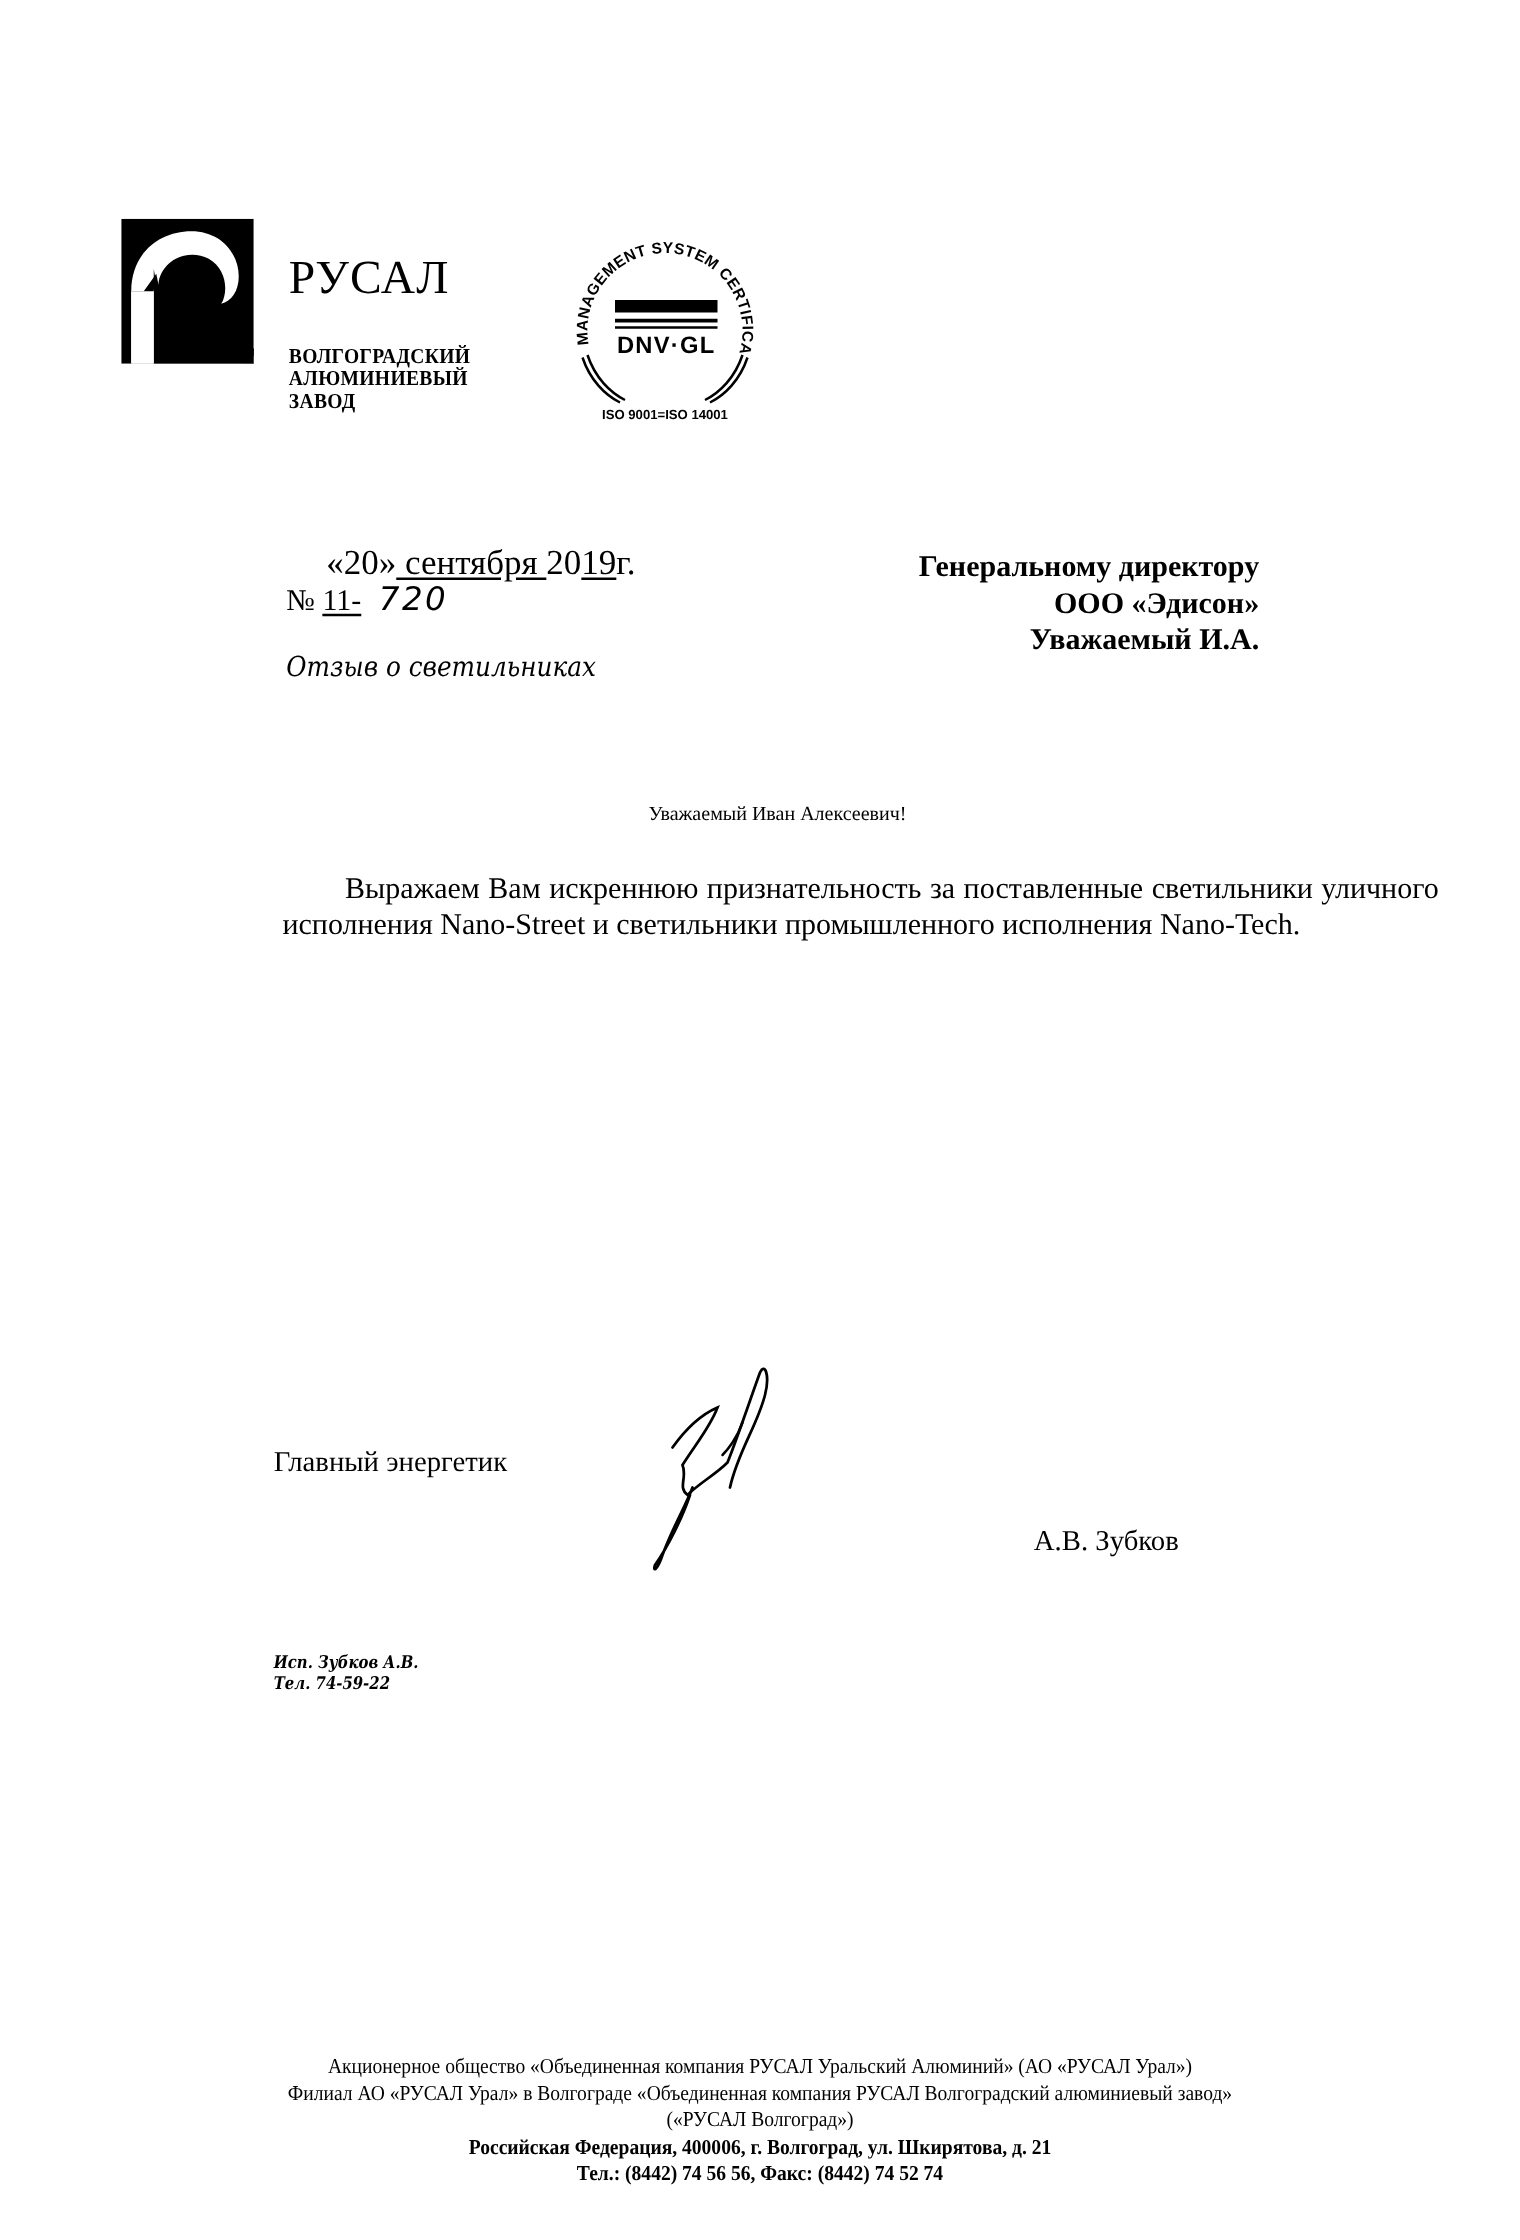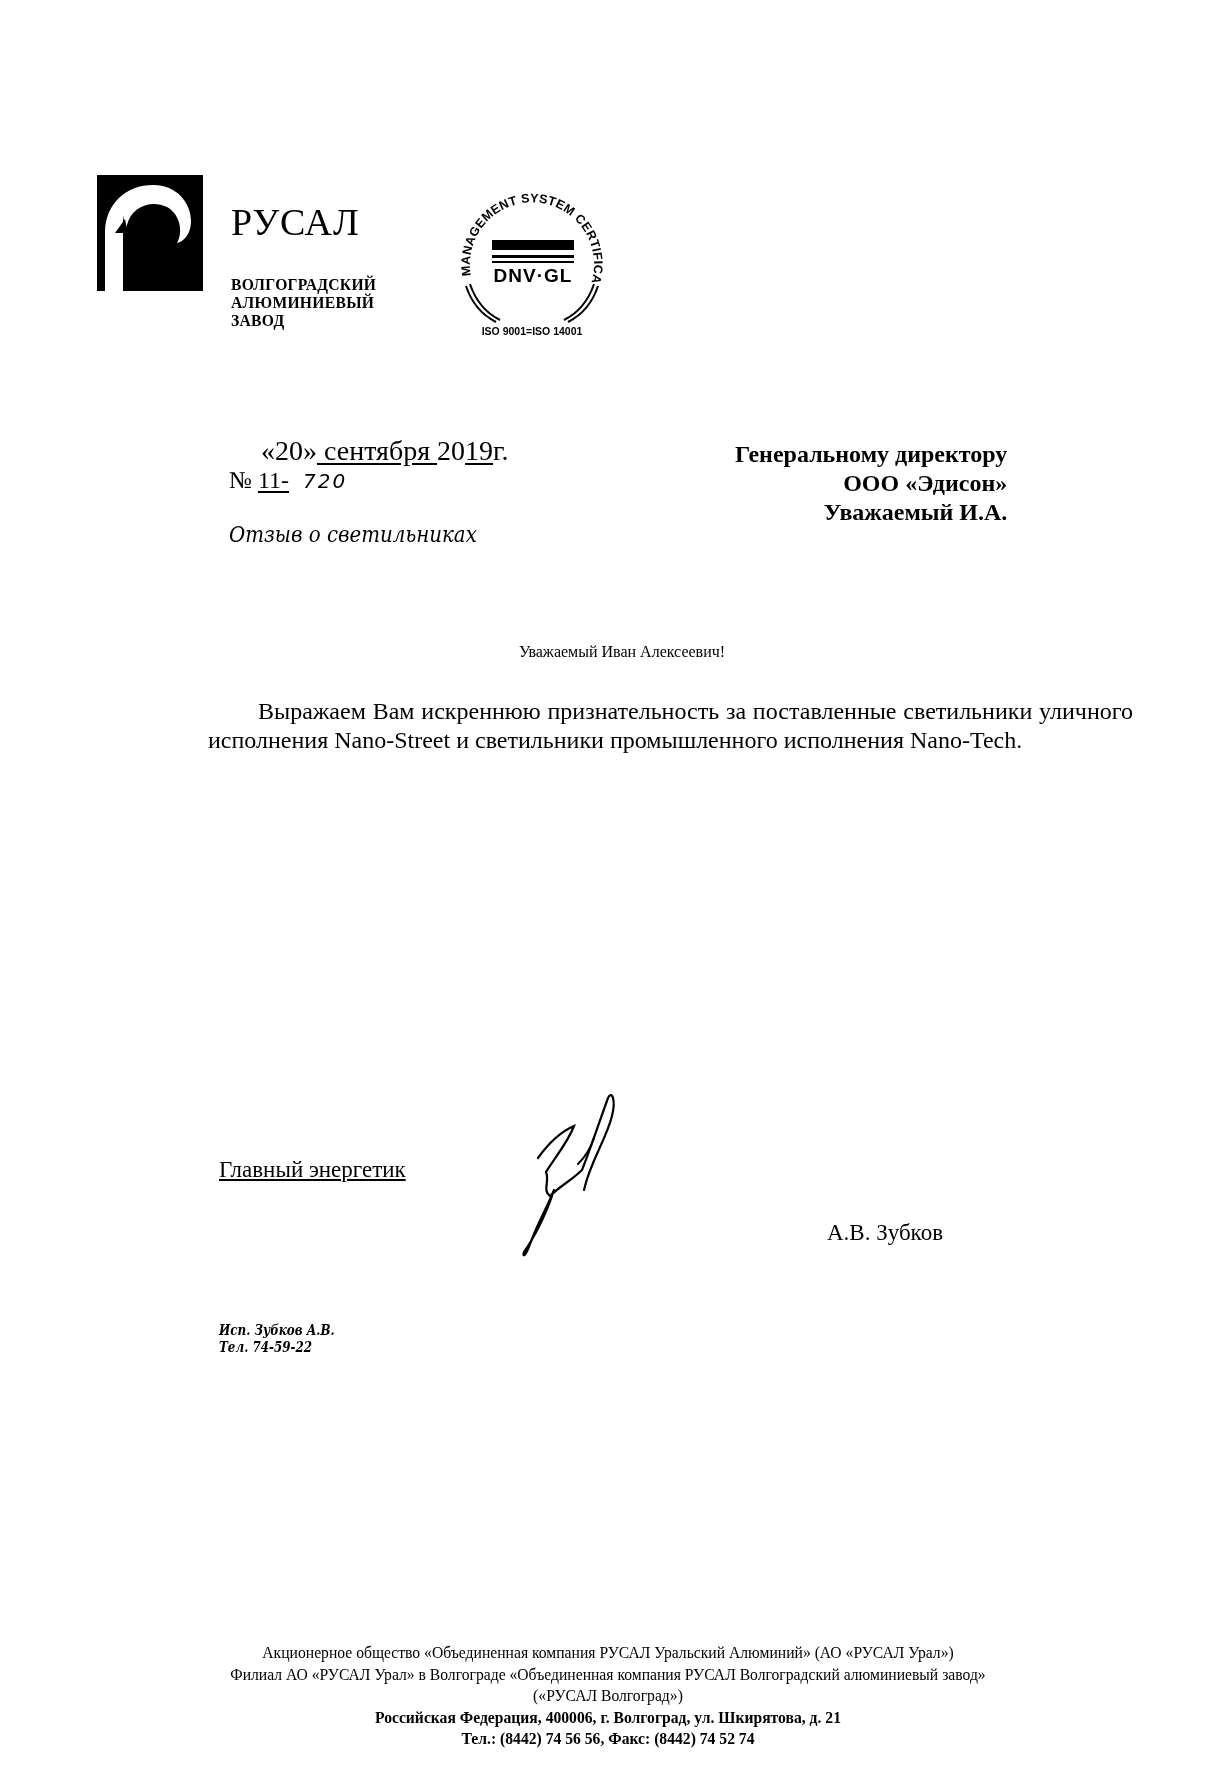--- a/index.html
+++ b/index.html
@@ -12,33 +12,33 @@
   .brand-sub { left: 231px; top: 276px; font-size: 17px; line-height: 18px; letter-spacing: 0.3px; font-weight: bold; transform: scaleX(0.92); transform-origin: left top; }
 
   
   .badge { left: 452px; top: 168px; width: 160px; height: 170px; }
 
   
   .date-line { left: 229px; top: 437px; font-size: 28px; line-height: 28px; margin-left: 32px; }
   .date-line .u { text-decoration: underline; text-underline-offset: 3px; }
   .num-line { left: 229px; top: 466px; font-size: 24px; line-height: 28px; }
   .num-line .u { text-decoration: underline; text-underline-offset: 3px; }
-  .hand { font-family: "DejaVu Sans", sans-serif; font-style: italic; font-size: 20px; margin-left: 14px; letter-spacing: 2px; font-weight: 300; text-align: center; }
+  .hand { font-family: "DejaVu Sans", sans-serif; font-style: italic; font-size: 26px; margin-left: 14px; letter-spacing: 2px; font-weight: 300; text-align: center; }
   .subject { left: 229px; top: 521px; font-size: 22px; font-style: italic; font-family: "DejaVu Serif", serif; line-height: 28px; transform: scaleX(0.9); transform-origin: left top; }
 
   .recipient { left: 735px; top: 440px; font-size: 24px; font-weight: bold; line-height: 29px; text-align: right; }
 
   .greeting { left: 0; width: 100%; top: 638px; text-align: center; font-size: 16px; line-height: 28px; padding-left: 28px; box-sizing: border-box; }
 
-  .body-text { left: 208px; top: 697px; width: 925px; font-size: 24px; line-height: 29px; text-align: justify; }
+  .body-text { left: 226px; top: 697px; width: 925px; font-size: 24px; line-height: 29px; text-align: justify; }
   .body-text p { margin: 0; }
   .body-text p.indent { text-indent: 50px; }
   .body-text p.gap { margin-top: 3px; }
 
-  .sign-title { left: 219px; top: 1157px; font-size: 23px; text-decoration: underline; }
+  .sign-title { left: 219px; top: 1157px; font-size: 23px; }
   .sign-name { left: 827px; top: 1220px; font-size: 23px; }
   .signature { left: 520px; top: 1090px; width: 160px; height: 190px; }
 
   .executor { left: 219px; top: 1322px; font-size: 14px; line-height: 17px; font-style: italic; font-family: "DejaVu Serif", serif; font-weight: bold; transform: scaleX(0.85); transform-origin: left top; }
 
   .footer { left: 0; width: 1216px; top: 1642px; text-align: center; font-size: 17px; line-height: 21.5px; transform: scaleX(0.92); transform-origin: 608px 0; }
   .footer div { white-space: nowrap; }
   .footer .bold { font-weight: bold; }
 </style>
 </head>

